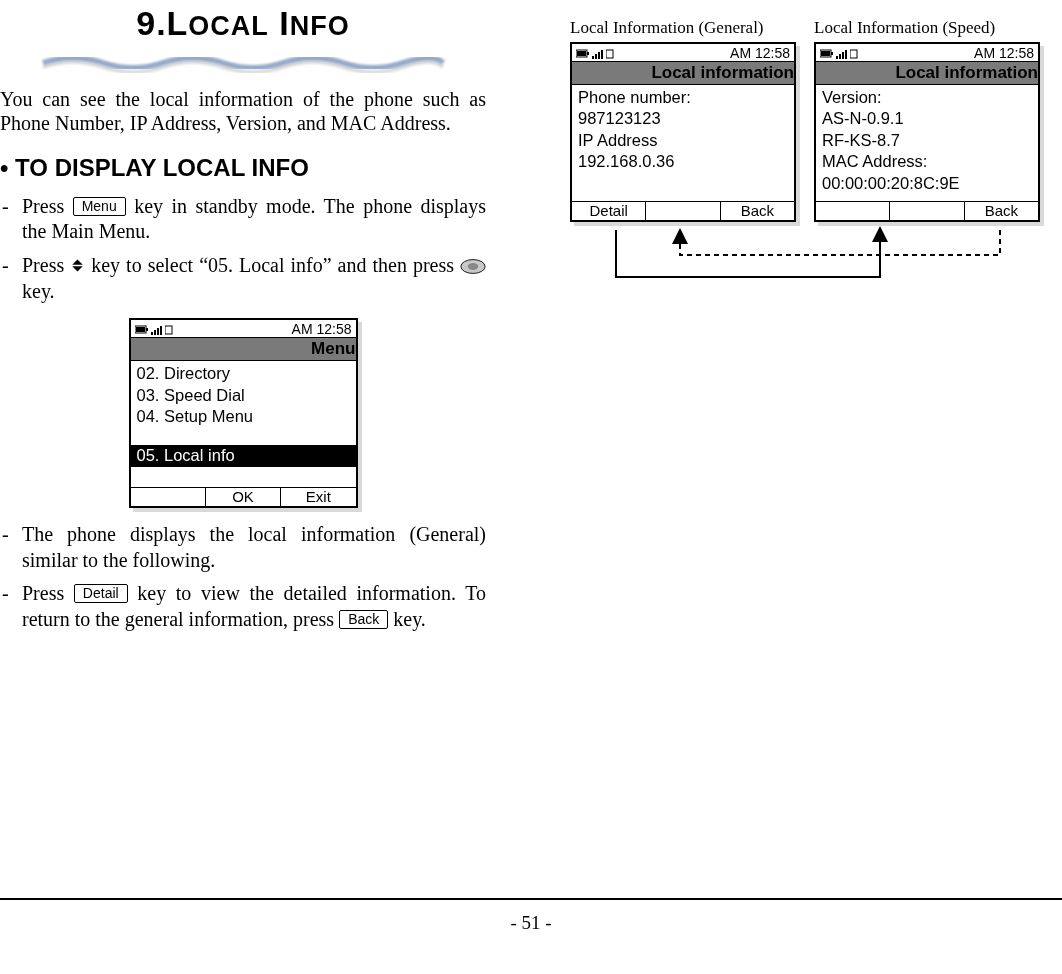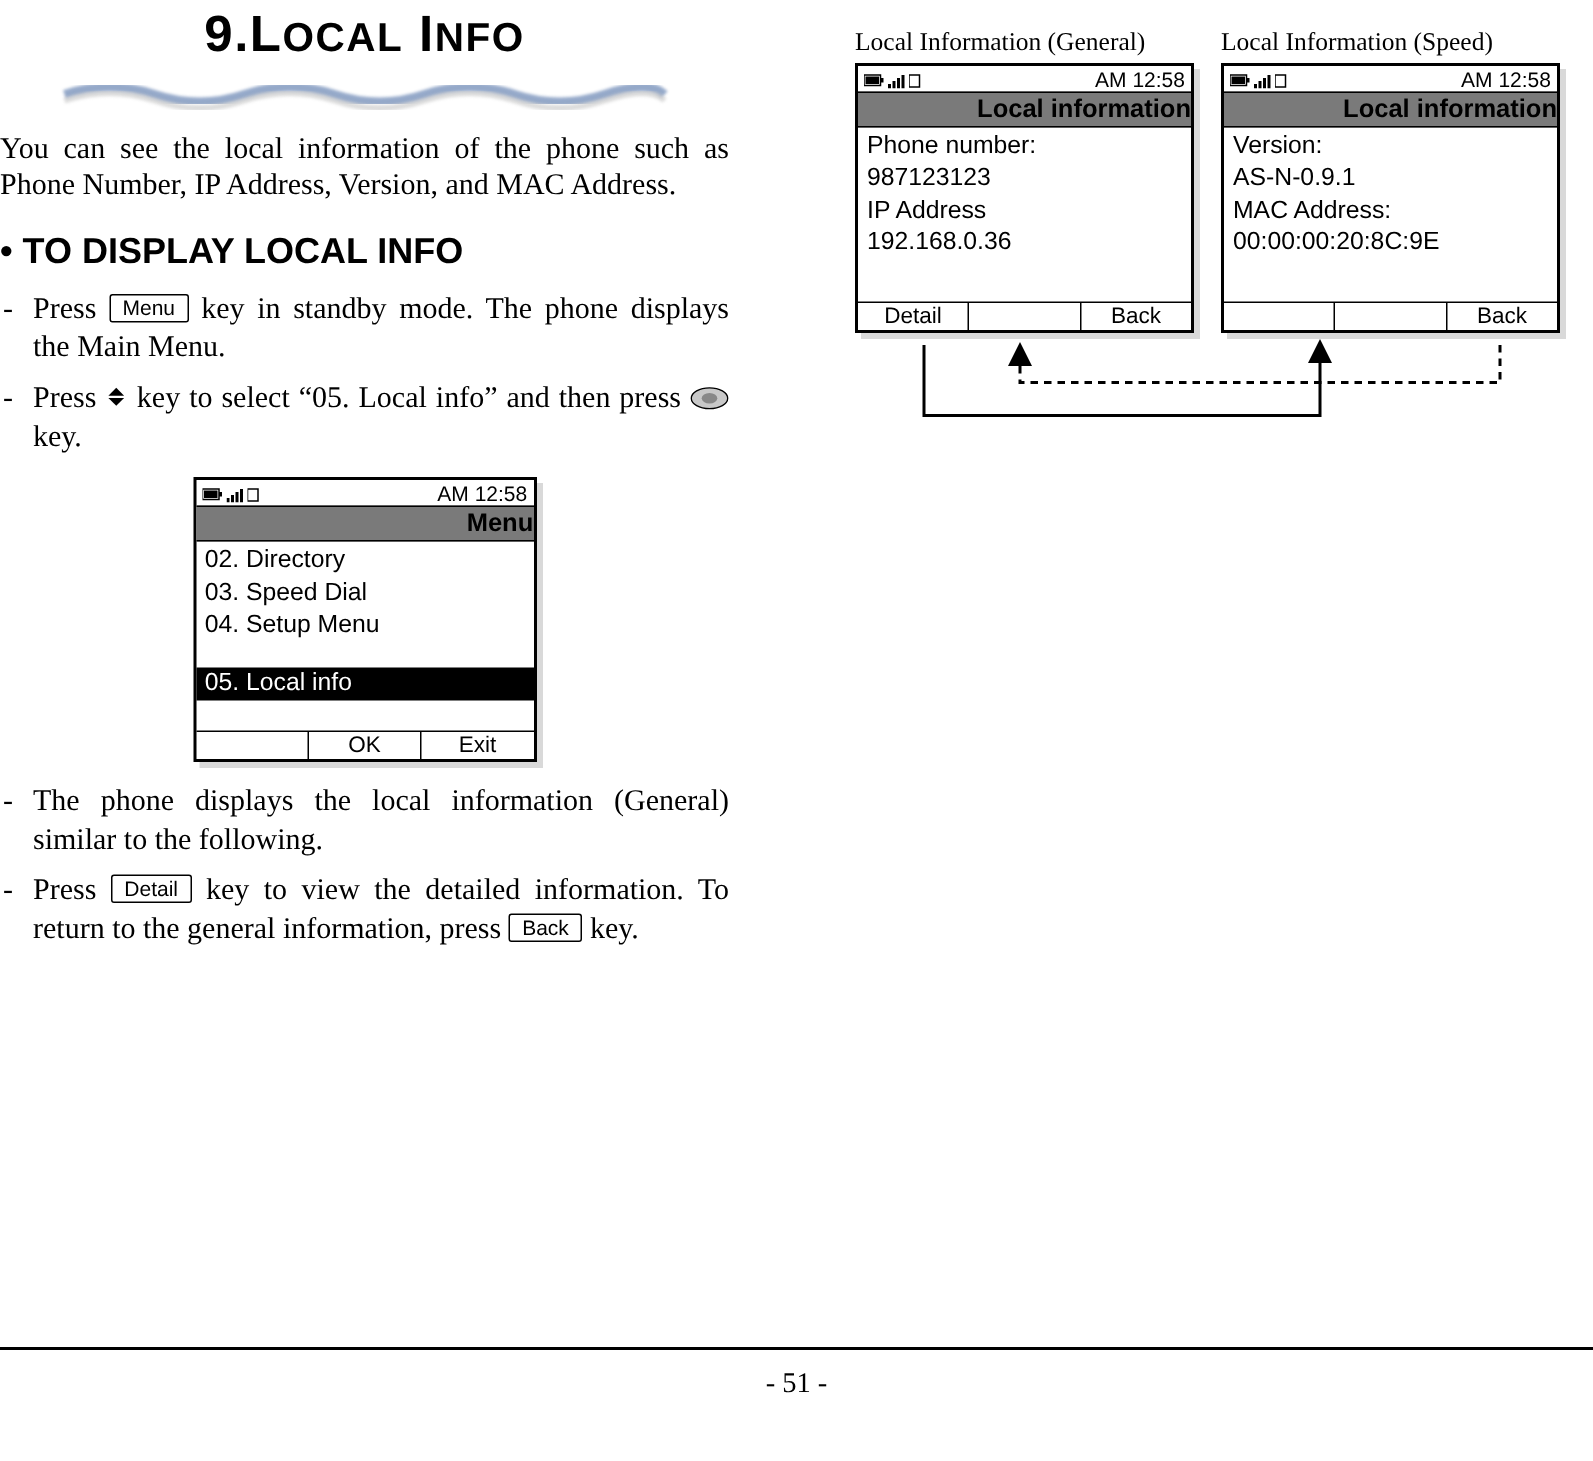--- a/index.html
+++ b/index.html
@@ -361,20 +361,21 @@
             <svg class="ico" width="8" height="11">
                 <rect x="0" y="2" width="7" height="8" stroke="#000" fill="none"></rect>
               </svg>
           </span>
           <span>AM 12:58</span>
         </div>
         <div class="phone-title">Local information</div>
         <div class="phone-body phone-body-tall">
           <div>Version:</div>
           <div>AS-N-0.9.1</div>
+          <div>RF-KS-8.7</div>
           <div>MAC Address:</div>
           <div>00:00:00:20:8C:9E</div>
         </div>
         <div class="phone-soft">
           <div></div>
           <div></div>
           <div>Back</div>
         </div>
       </div>
 

